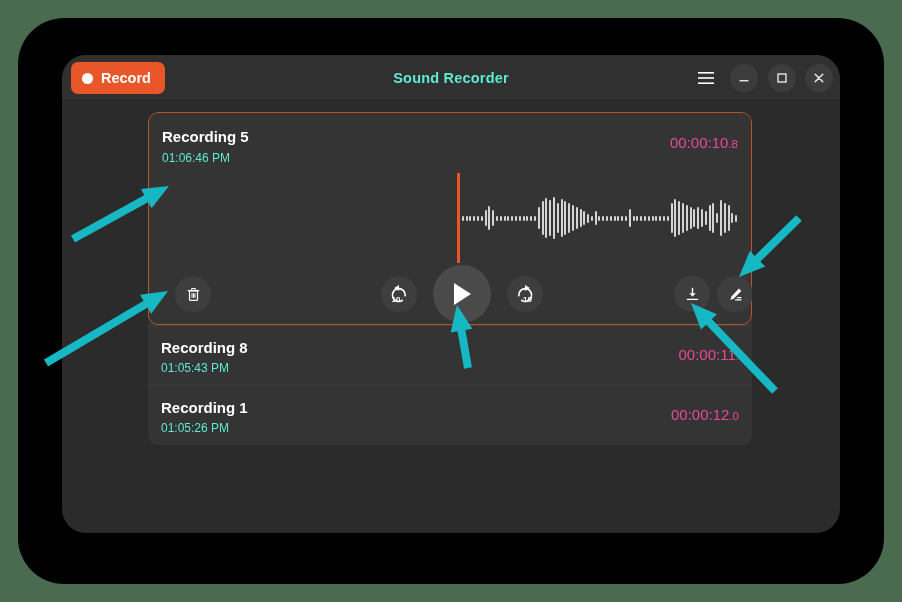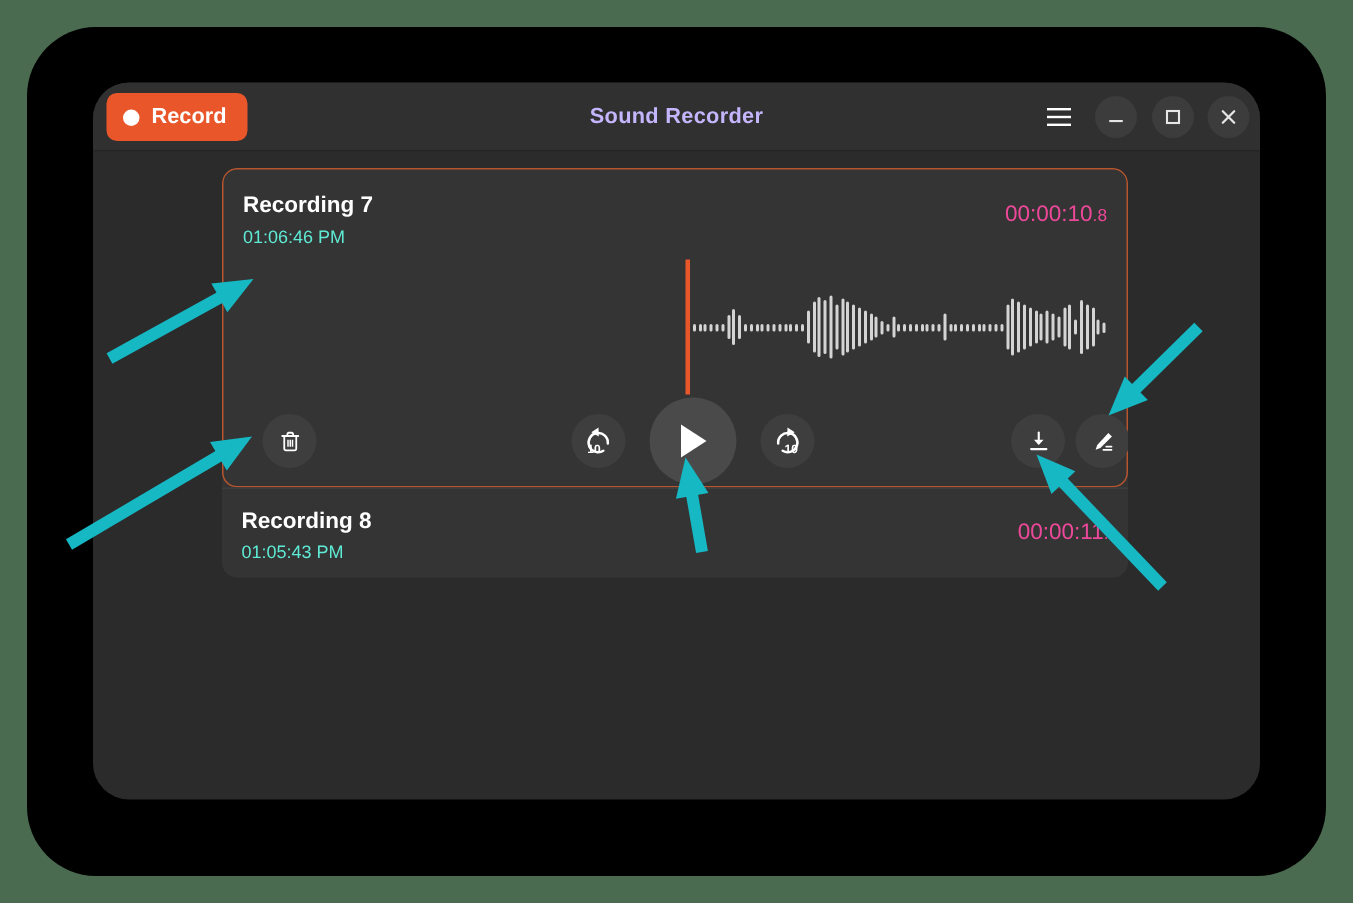--- a/index.html
+++ b/index.html
@@ -77,21 +77,21 @@
   }
 
   #window-title {
     position: absolute;
     left: 0;
     top: 0;
     width: 778px;
     height: 46px;
     line-height: 46px;
     text-align: center;
-    color: #c4b5fd;
+    color: #5eead4;
     font-size: 14.5px;
     font-weight: bold;
     letter-spacing: 0.2px;
     pointer-events: none;
   }
 
   .hb-right {
     position: absolute;
     top: 9px;
     width: 28px;
@@ -296,21 +296,21 @@
     <div id="close-button" class="hb-right">
       <svg class="hb-glyph" width="12" height="12" viewBox="0 0 12 12">
         <path d="M2.2 2.2 L9.8 9.8 M9.8 2.2 L2.2 9.8" stroke="#e6e6e6" stroke-width="1.5" stroke-linecap="round"></path>
       </svg>
     </div>
   </div>
 
   <div id="recordings-list">
 
     <div id="selected-recording">
-      <div class="rec-title">Recording 7</div>
+      <div class="rec-title">Recording 5</div>
       <div class="rec-time">01:06:46 PM</div>
       <div class="rec-duration"><span>00:00:10</span><span class="frac">.8</span></div>
 
       <div id="waveform-area">
         <div id="waveform-bars" style="background: transparent;">
             <span style="height: 7px;"></span>
             <span style="height: 5px;"></span>
             <span style="height: 5px;"></span>
             <span style="height: 5px;"></span>
             <span style="height: 5px;"></span>
@@ -436,20 +436,25 @@
         </div>
       </div>
     </div>
 
     <div class="rec-row">
       <div class="rec-title">Recording 8</div>
       <div class="rec-time">01:05:43 PM</div>
       <div class="rec-duration"><span>00:00:11</span><span class="frac">.</span></div>
     </div>
 
+    <div class="rec-row">
+      <div class="rec-title">Recording 1</div>
+      <div class="rec-time">01:05:26 PM</div>
+      <div class="rec-duration"><span>00:00:12</span><span class="frac">.0</span></div>
+    </div>
   </div>
 </div>
 
 <svg id="annotations" viewBox="0 0 902 602">
     <g>
       <line x1="73" y1="239" x2="151.49110710063795" y2="195.66636795485613" stroke="#16b8c4" stroke-width="8" stroke-linecap="butt"></line>
       <polygon points="169,186 151.5549416060002,208.19616943596208 140.92193685565846,188.93638724666386" fill="#16b8c4"></polygon>
     </g>
     <g>
       <line x1="46" y1="363" x2="150.7758507461056" y2="301.1650716908229" stroke="#16b8c4" stroke-width="8" stroke-linecap="butt"></line>

